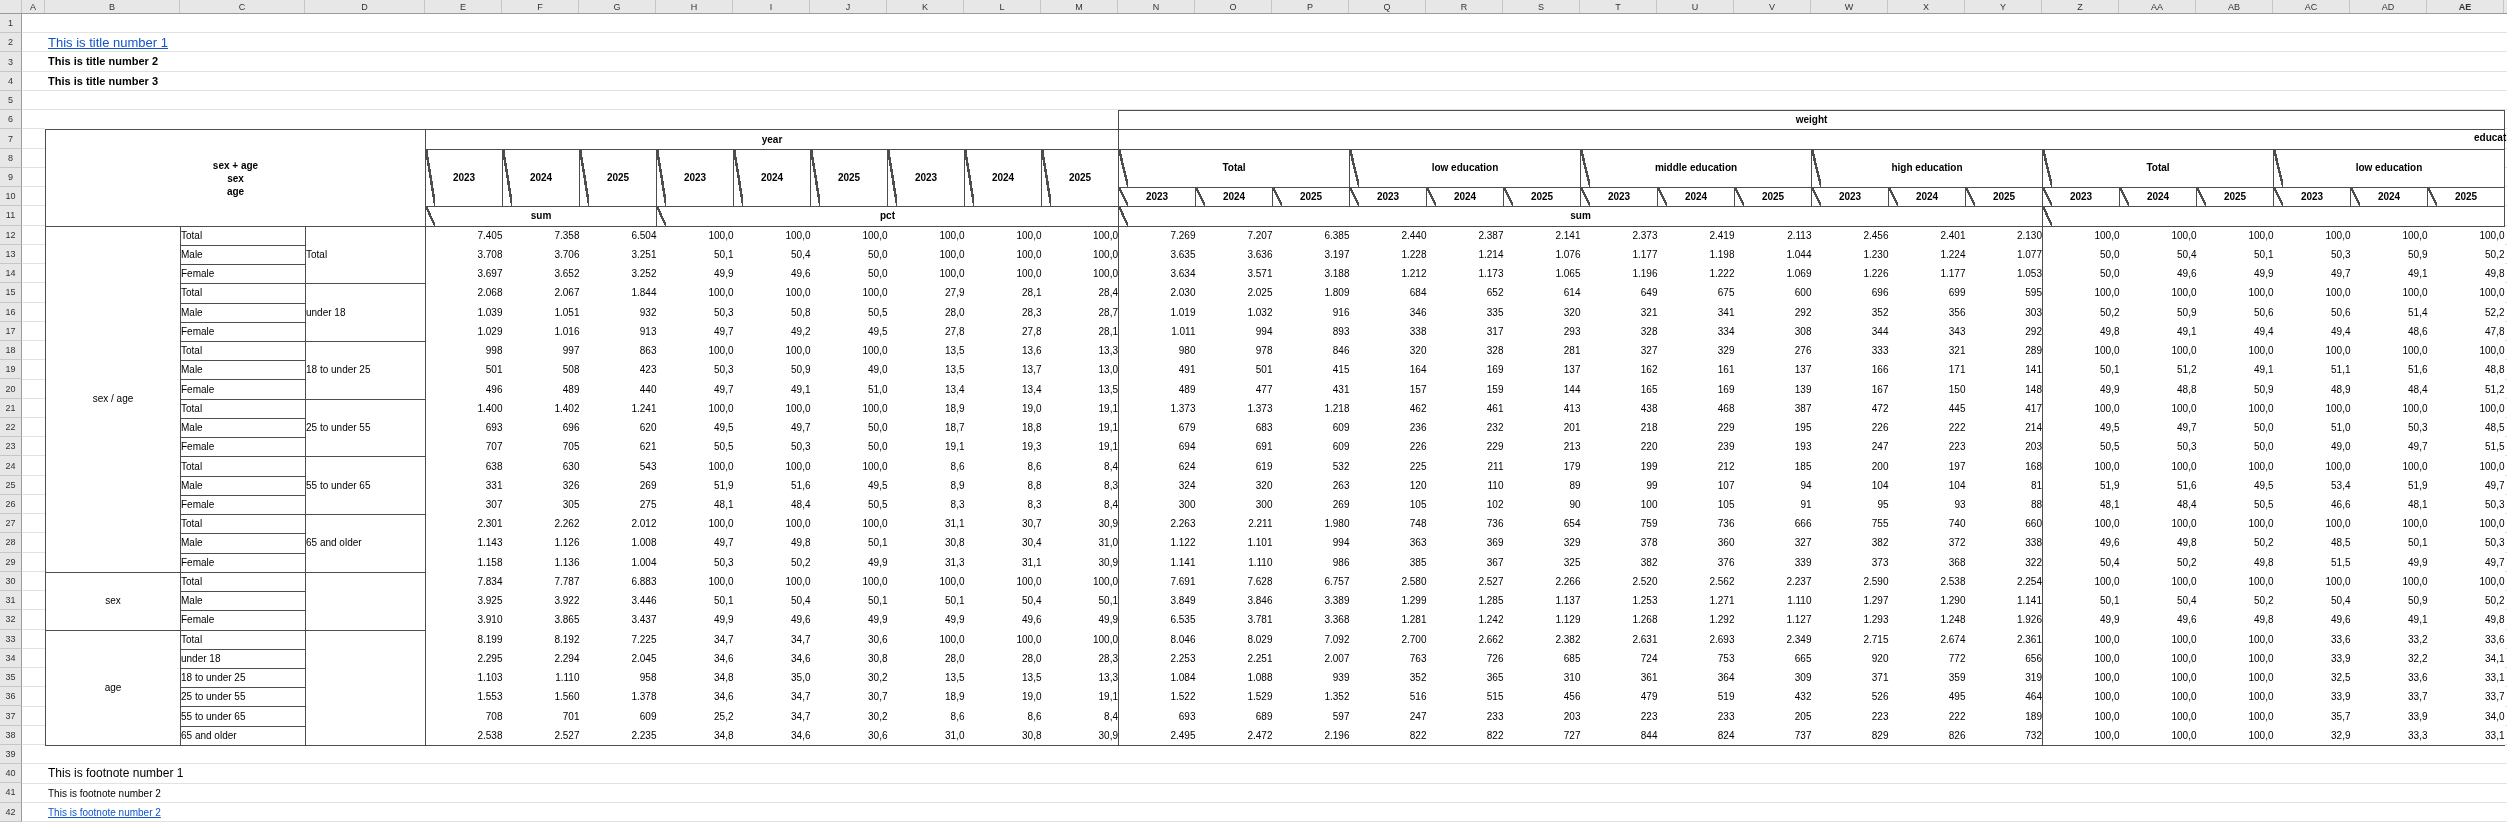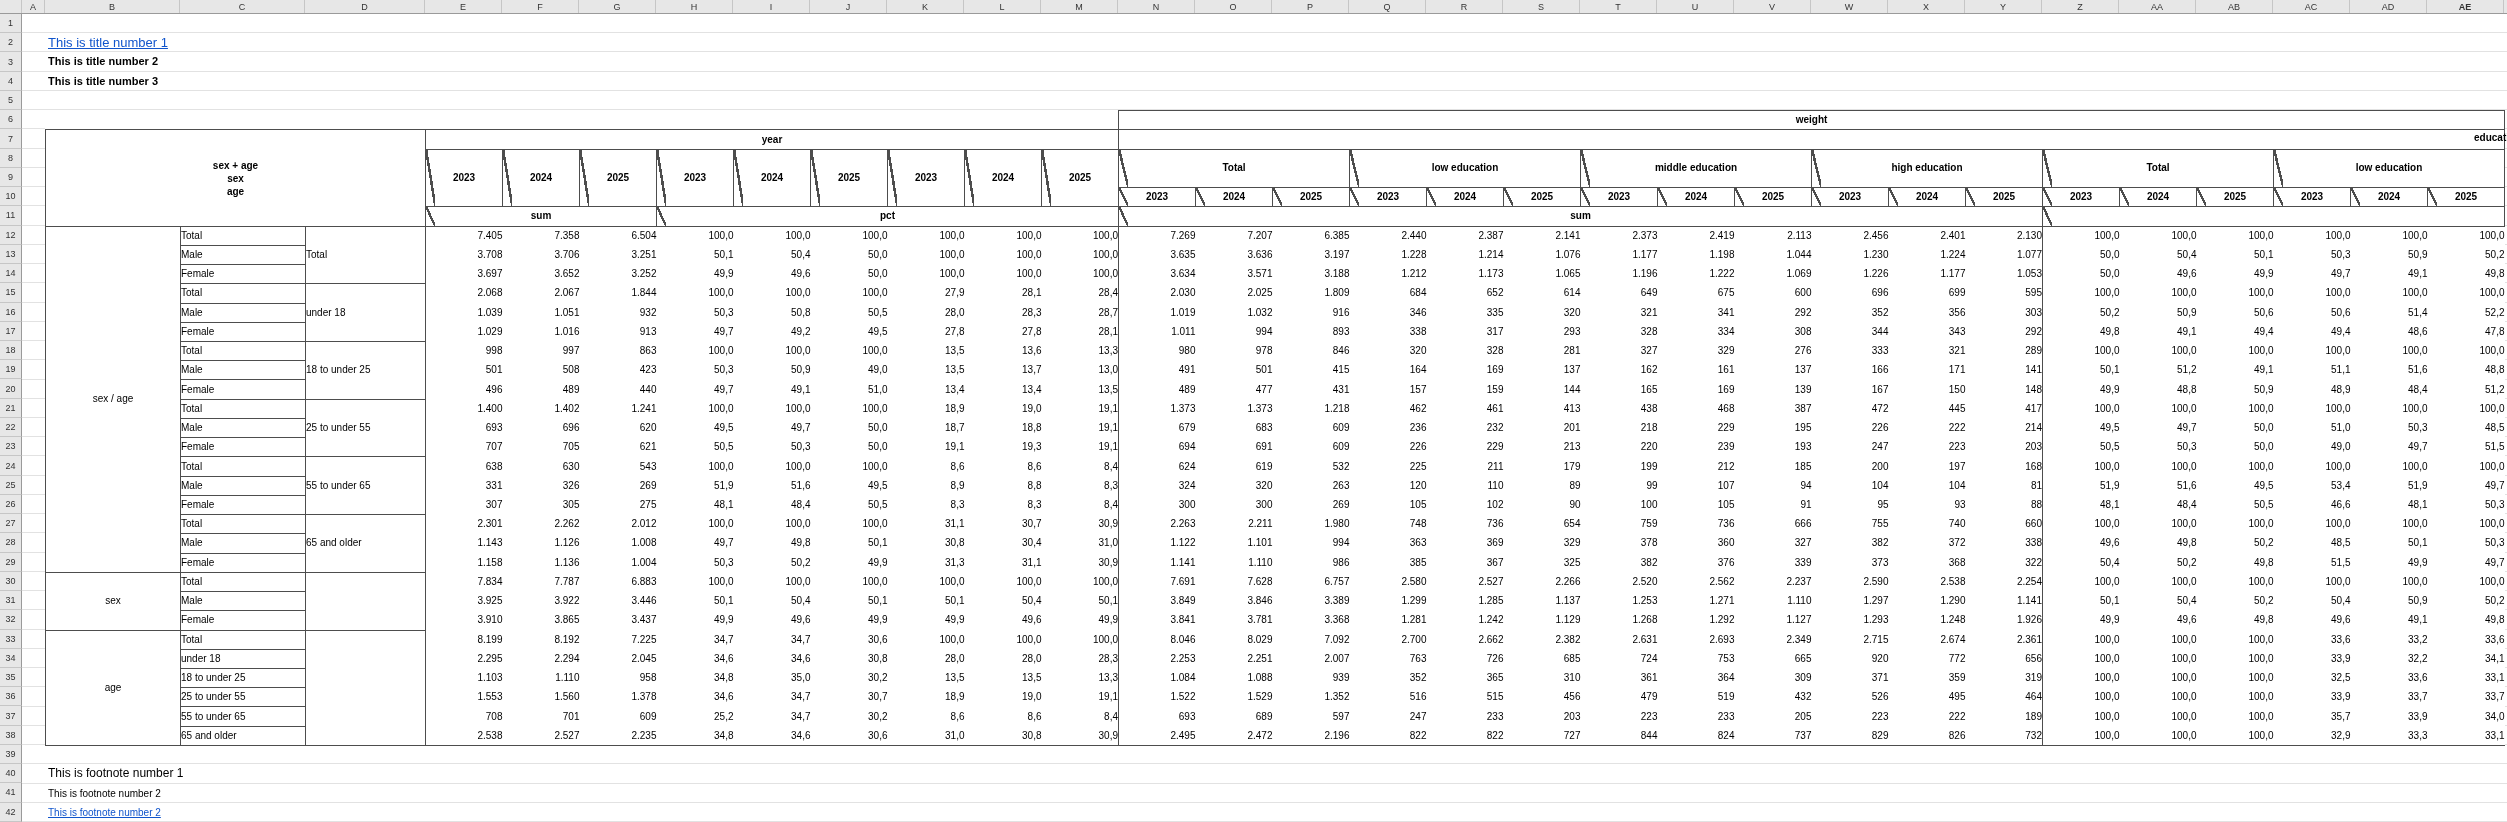--- a/index.html
+++ b/index.html
@@ -847,21 +847,21 @@
           <td class="ccell">Female</td>
           <td class="num sepL">3.910</td>
           <td class="num">3.865</td>
           <td class="num">3.437</td>
           <td class="num">49,9</td>
           <td class="num">49,6</td>
           <td class="num">49,9</td>
           <td class="num">49,9</td>
           <td class="num">49,6</td>
           <td class="num">49,9</td>
-          <td class="num sepL">3.841</td>
+          <td class="num sepL">6.535</td>
           <td class="num">3.781</td>
           <td class="num">3.368</td>
           <td class="num">1.281</td>
           <td class="num">1.242</td>
           <td class="num">1.129</td>
           <td class="num">1.268</td>
           <td class="num">1.292</td>
           <td class="num">1.127</td>
           <td class="num">1.293</td>
           <td class="num">1.248</td>

